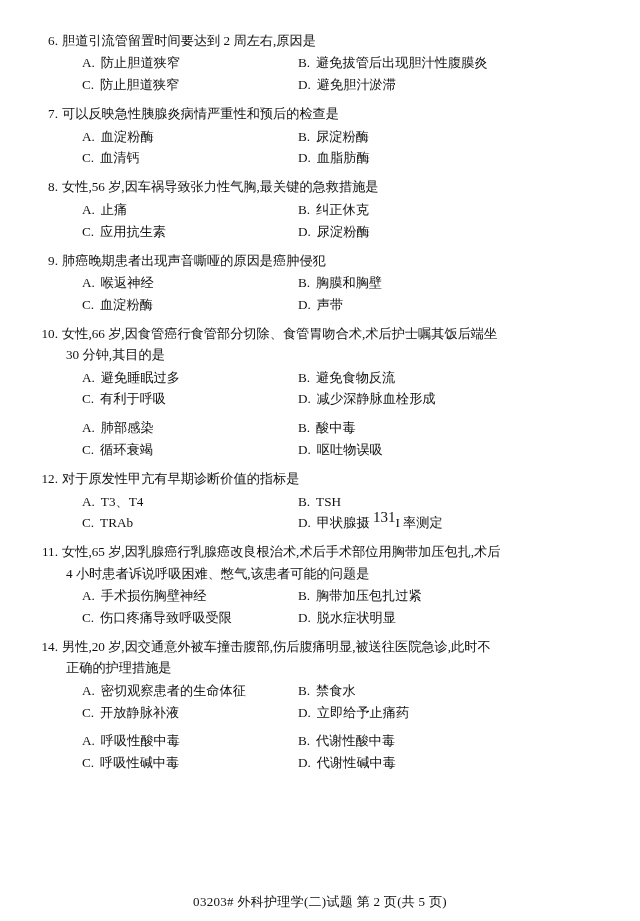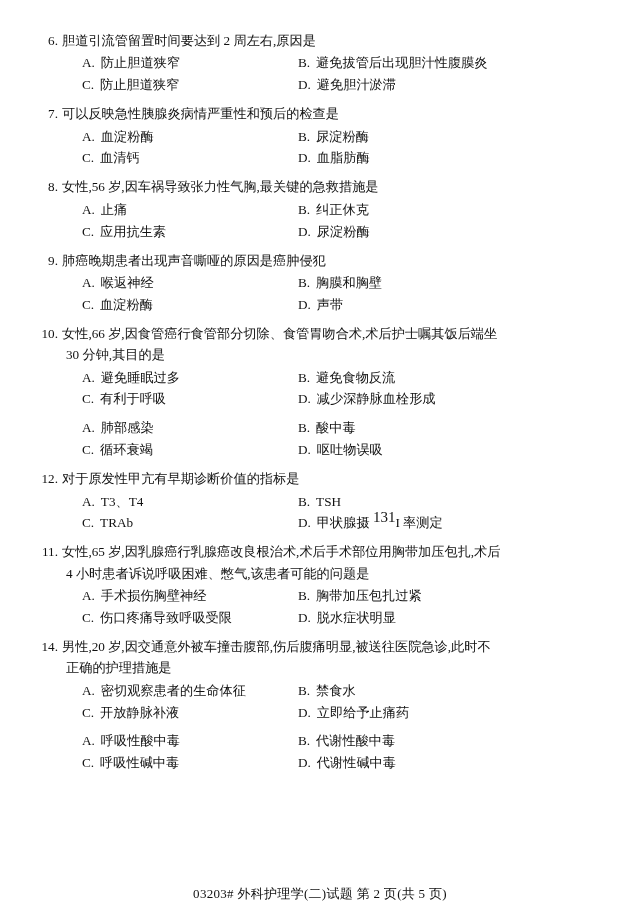--- a/index.html
+++ b/index.html
@@ -79,21 +79,21 @@
   }
   sup {
     font-size: 15px;
     vertical-align: super;
     line-height: 0;
   }
   .footer {
     position: absolute;
     left: 0;
     right: 0;
-    bottom: 18px;
+    bottom: 10px;
     text-align: center;
     font-size: 13px;
     letter-spacing: 0.3px;
   }
 </style>
 </head>
 <body>
 
 <div class="page">
   <div id="questions">

